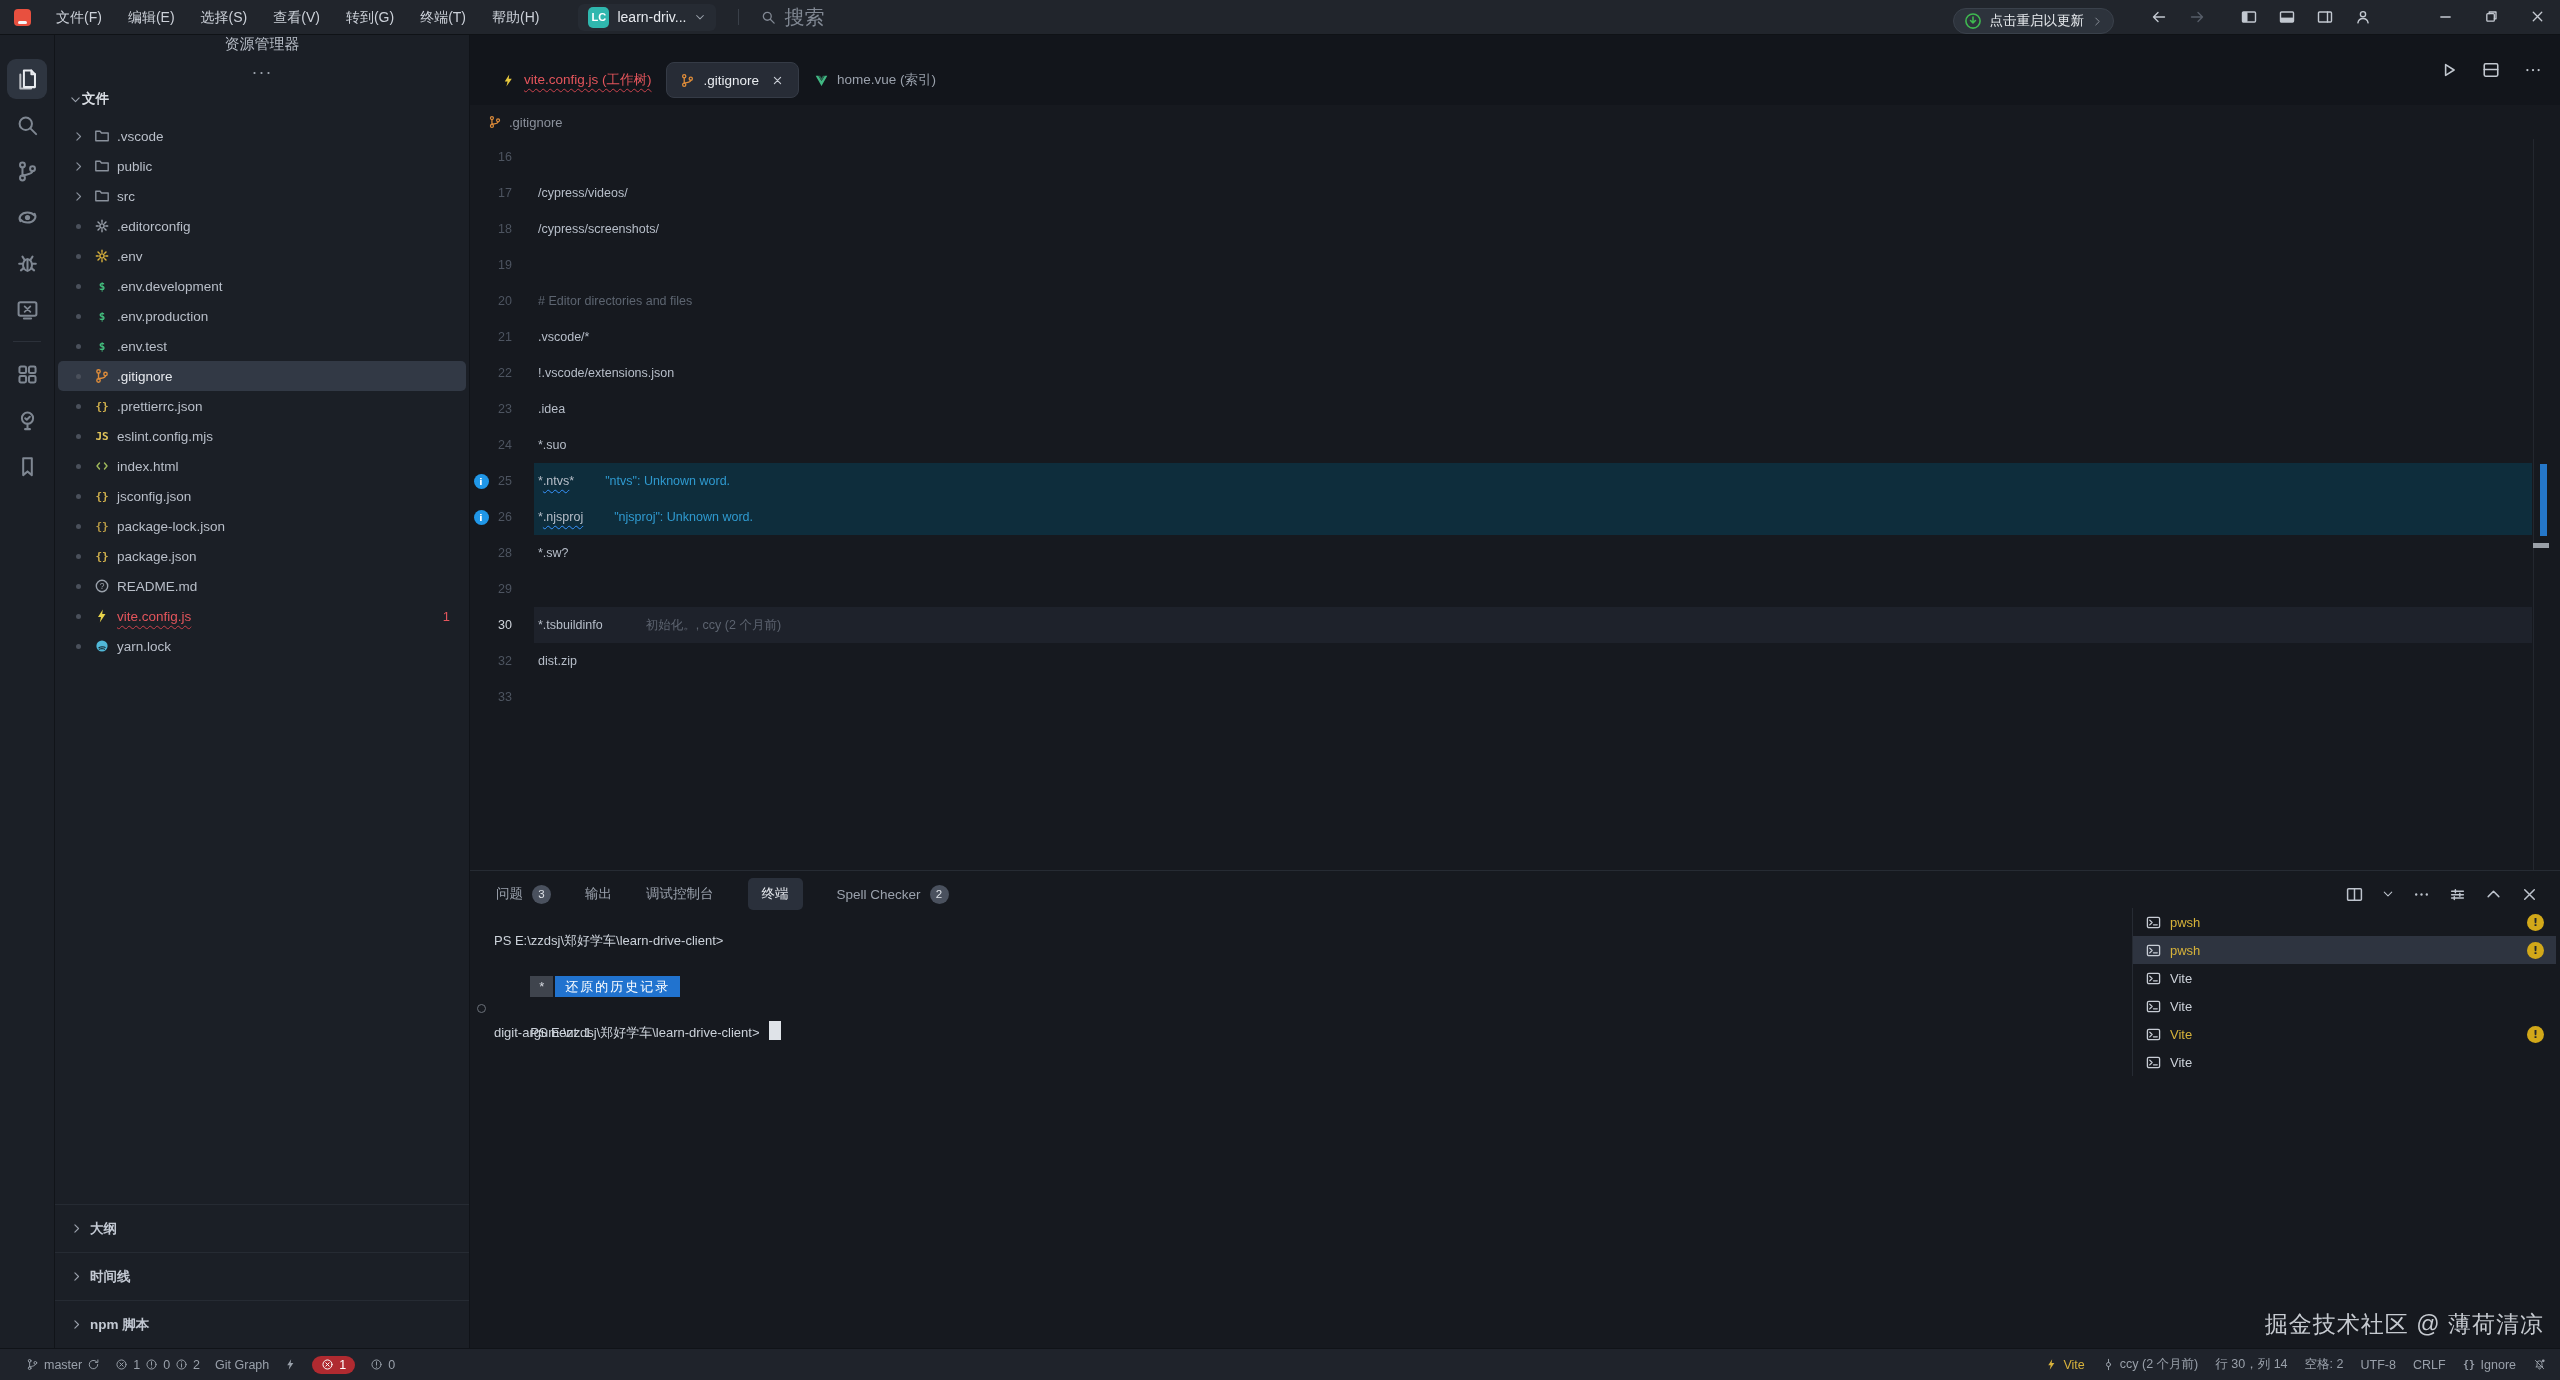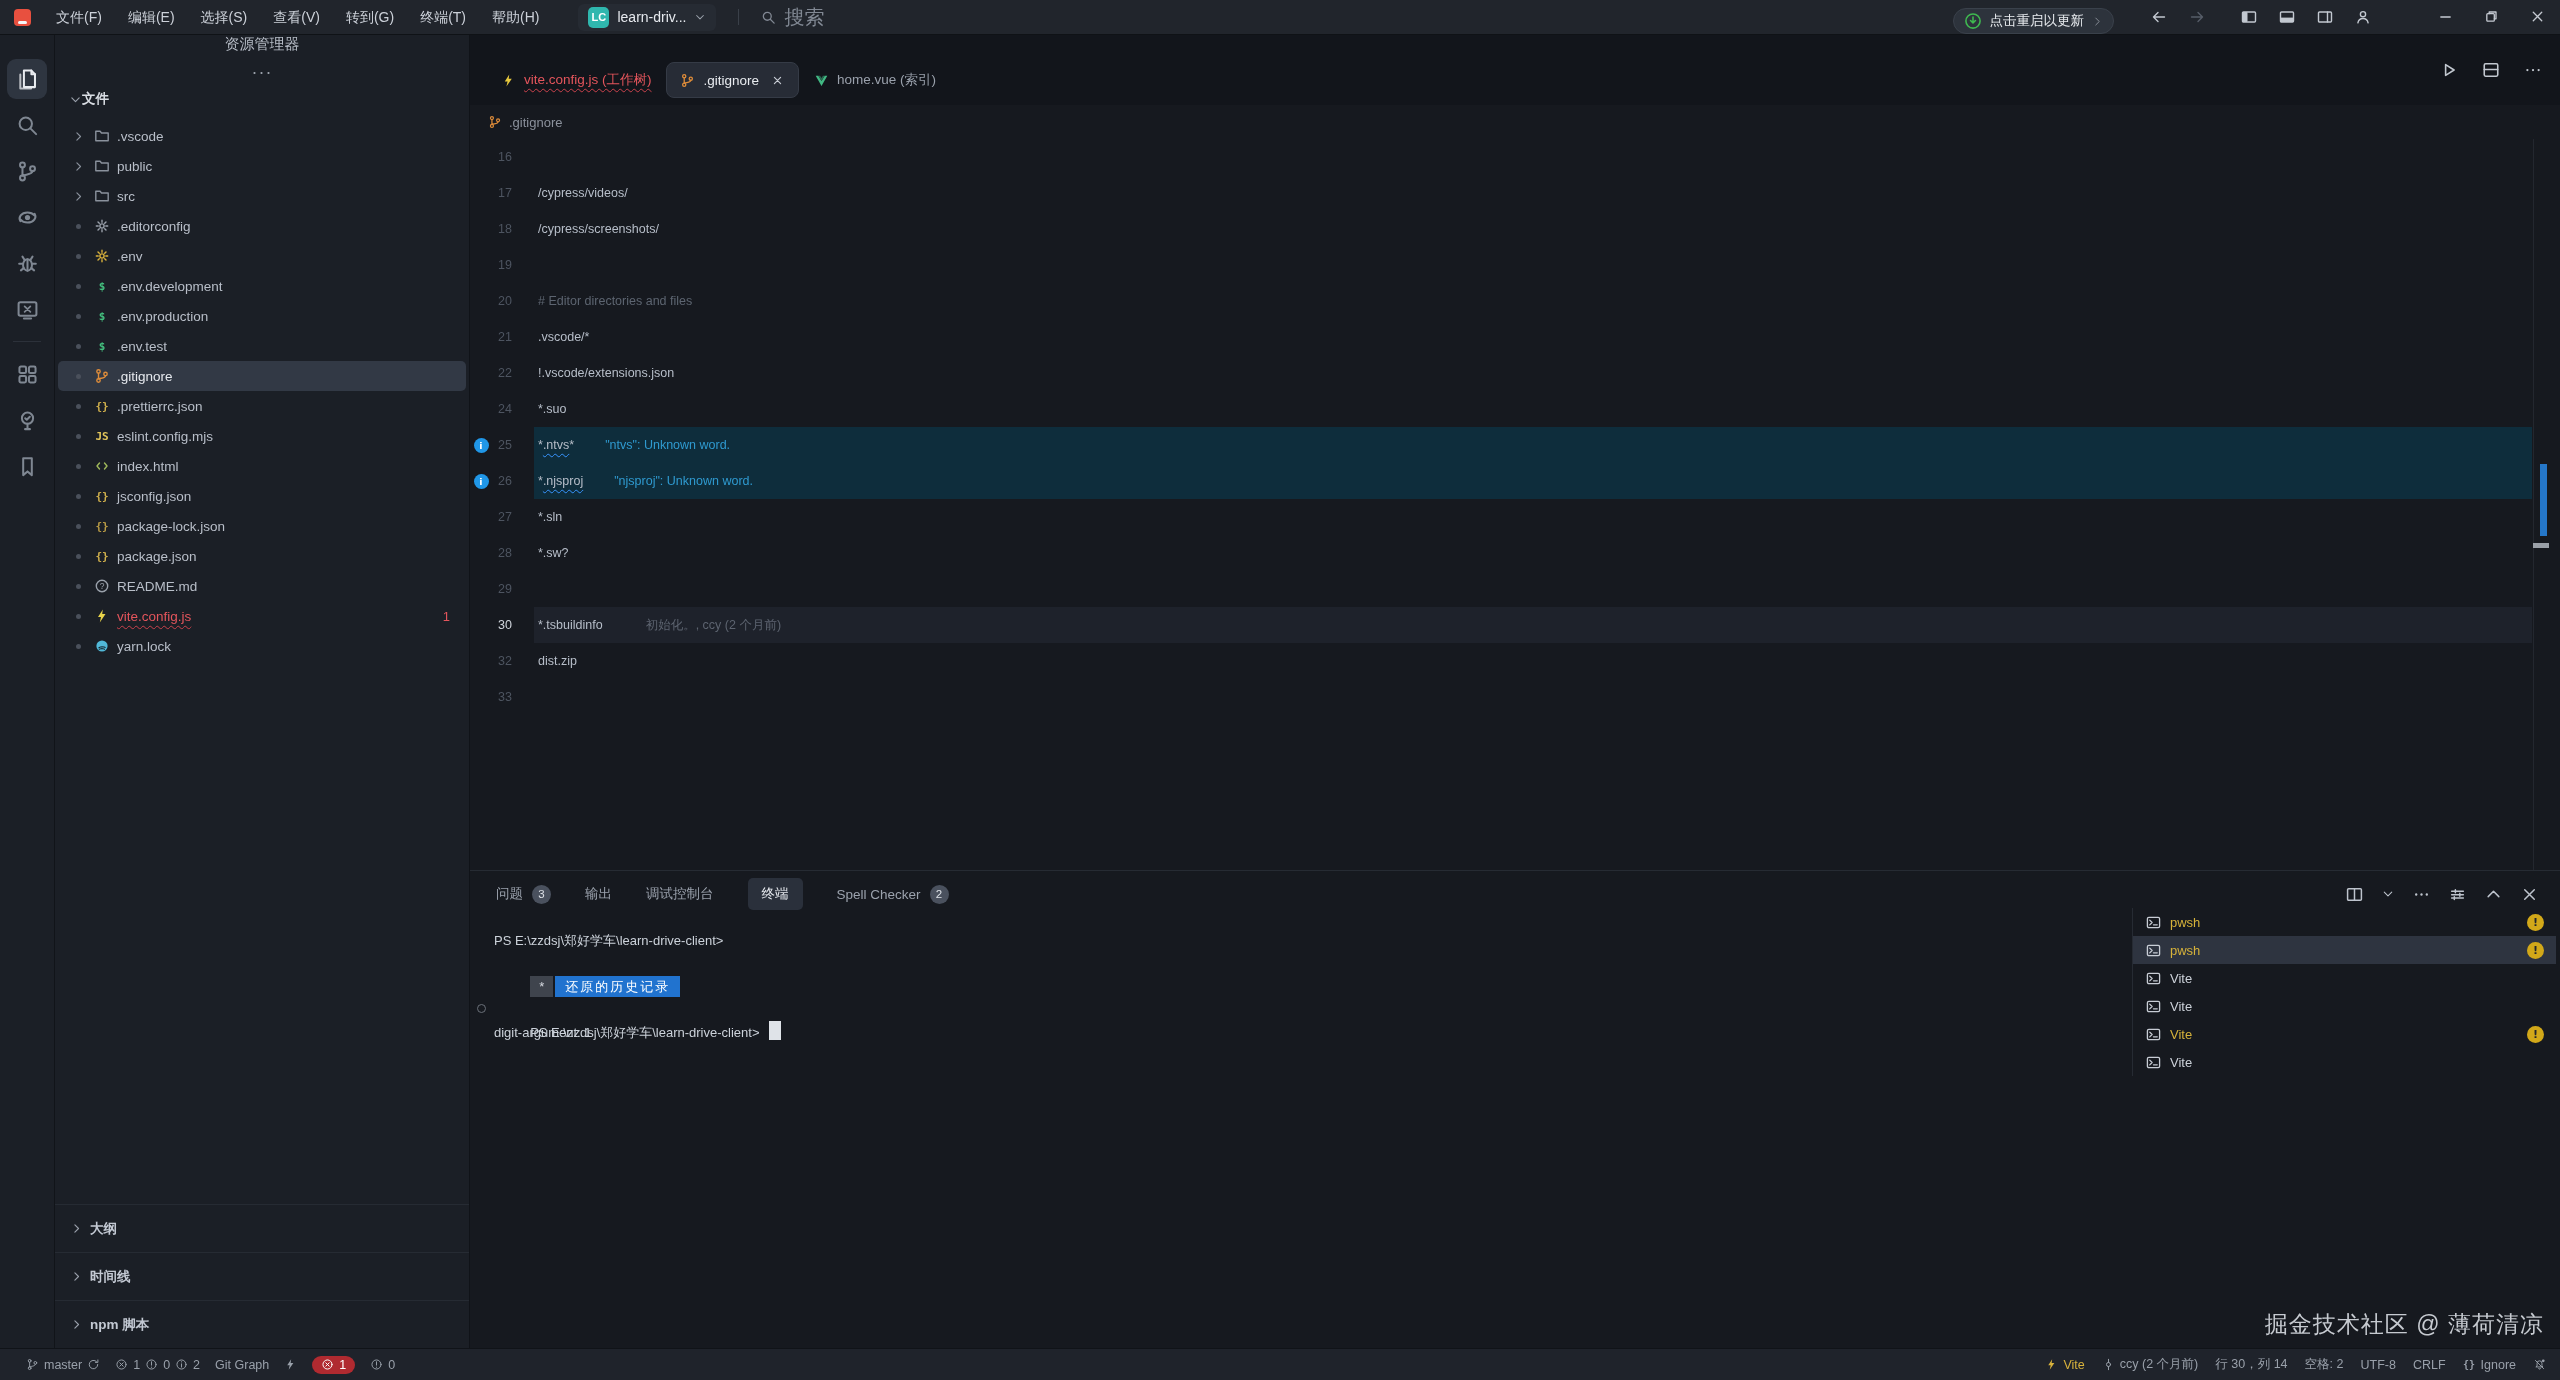--- a/index.html
+++ b/index.html
@@ -606,24 +606,24 @@
       <span>.gitignore</span>
     </div>
     <div class="code" id="code">
         <div class="cl"><span class="g"></span><span class="ln">16</span><span class="txt"></span></div>
         <div class="cl"><span class="g"></span><span class="ln">17</span><span class="txt">/cypress/videos/</span></div>
         <div class="cl"><span class="g"></span><span class="ln">18</span><span class="txt">/cypress/screenshots/</span></div>
         <div class="cl"><span class="g"></span><span class="ln">19</span><span class="txt"></span></div>
         <div class="cl"><span class="g"></span><span class="ln">20</span><span class="txt comment"># Editor directories and files</span></div>
         <div class="cl"><span class="g"></span><span class="ln">21</span><span class="txt">.vscode/*</span></div>
         <div class="cl"><span class="g"></span><span class="ln">22</span><span class="txt">!.vscode/extensions.json</span></div>
+        <div class="cl"><span class="g"></span><span class="ln">23</span><span class="txt">.idea</span></div>
         <div class="cl"><span class="g"></span><span class="ln">24</span><span class="txt">*.suo</span></div>
         <div class="cl hl"><div class="bgfill"></div><span class="g"><span class="infodot">i</span></span><span class="ln">25</span><span class="txt">*<span class="wavy-blue">.ntvs</span>*</span><span class="hint">"ntvs": Unknown word.</span></div>
         <div class="cl hl"><div class="bgfill"></div><span class="g"><span class="infodot">i</span></span><span class="ln">26</span><span class="txt">*<span class="wavy-blue">.njsproj</span></span><span class="hint">"njsproj": Unknown word.</span></div>
-        <div class="cl"><span class="g"></span><span class="ln">27</span><span class="txt">*.sln</span></div>
         <div class="cl"><span class="g"></span><span class="ln">28</span><span class="txt">*.sw?</span></div>
         <div class="cl"><span class="g"></span><span class="ln">29</span><span class="txt"></span></div>
         <div class="cl cur"><div class="bgfill curfill"></div><span class="g"></span><span class="ln">30</span><span class="txt">*.tsbuildinfo</span><span class="blame">初始化。, ccy (2 个月前)</span></div>
         <div class="cl"><span class="g"></span><span class="ln">32</span><span class="txt">dist.zip</span></div>
         <div class="cl"><span class="g"></span><span class="ln">33</span><span class="txt"></span></div>
       </div>
     <div class="ruler-line"></div>
     <div class="mk-blue"></div>
     <div class="mk-dash"></div>
 

